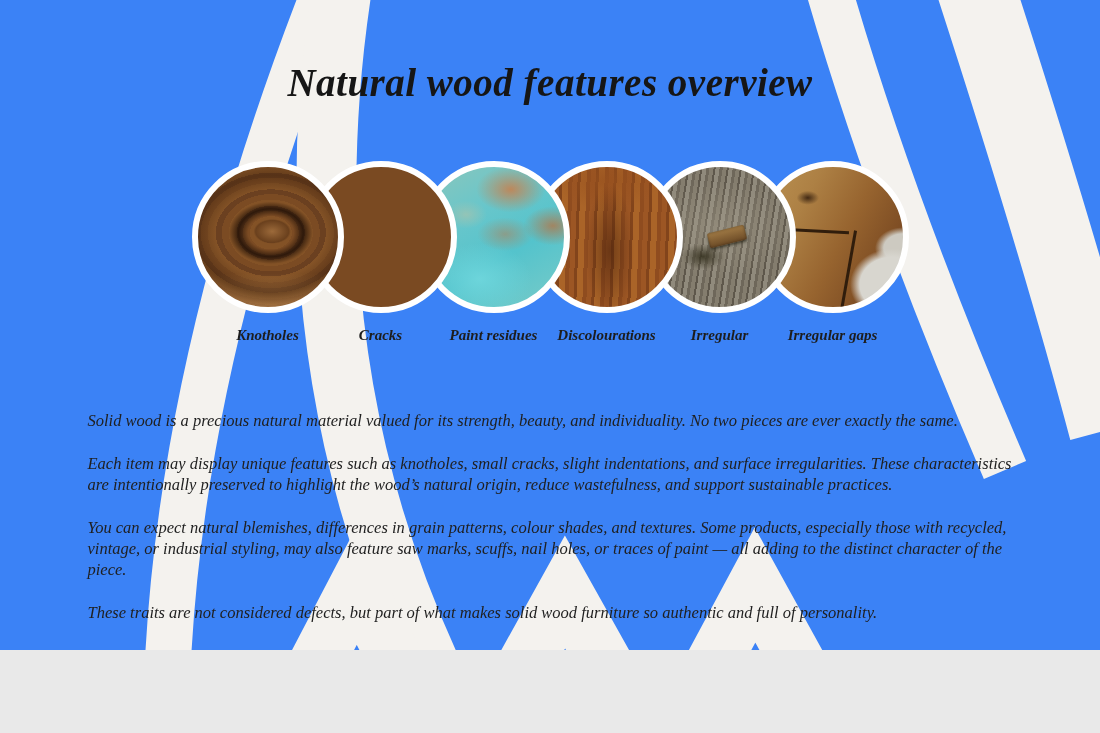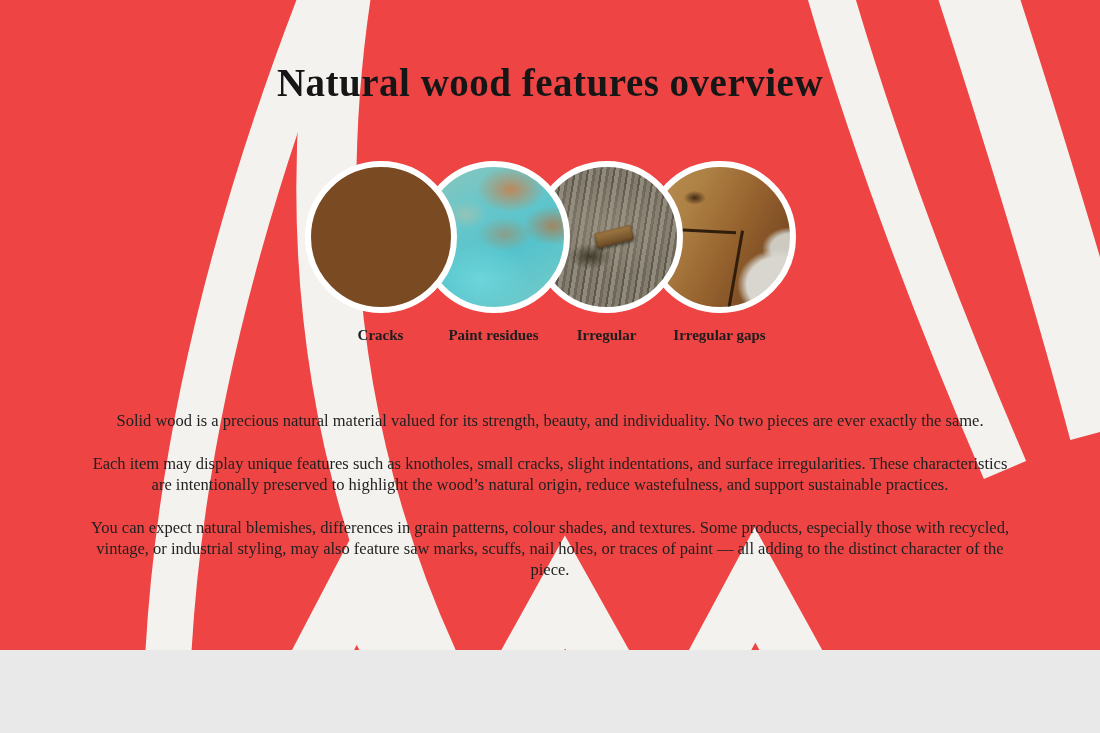--- a/index.html
+++ b/index.html
@@ -1,19 +1,19 @@
 <!DOCTYPE html>
 <html><head>
 <meta charset="utf-8">
 <style>
   html,body{margin:0;padding:0;}
   body{background:#e9e9e9;font-family:"Liberation Serif", serif;}
   .canvas{
     position:relative;width:1100px;height:650px;margin:0 auto;
-    background:#ef4444;overflow:hidden;
+    background:#3b82f6;overflow:hidden;font-style:italic;
   }
   
   .watermark{position:absolute;inset:0;z-index:0;pointer-events:none;}
   
   .page-title{
     position:relative;z-index:2;margin:0;padding-top:60px;
     text-align:center;font-size:39px;font-weight:700;color:#161616;
     letter-spacing:.5px;font-family:"Liberation Serif", serif;
   }
   
@@ -90,21 +90,21 @@
       radial-gradient(ellipse 58px 50px at 92% 84%, #d8d6cf 0 55%, rgba(216,214,207,0) 72%),
       radial-gradient(ellipse 40px 30px at 100% 58%, #cdcac1 0 48%, rgba(0,0,0,0) 70%),
       radial-gradient(ellipse 16px 10px at 32% 22%, rgba(40,20,8,.8), rgba(40,20,8,0) 70%),
       linear-gradient(118deg, #bb9252 0%, #ad8044 28%, #97642f 55%, #7f4e24 78%, #6f4220 100%);
   }
   .gap-h{position:absolute;left:-4px;top:44%;width:64%;height:3px;background:#301d0c;transform:rotate(3deg);}
   .gap-v{position:absolute;left:60%;top:45%;width:3px;height:58%;background:#301d0c;transform:rotate(10deg);}
   
   .content{
     position:relative;z-index:2;max-width:925px;margin:66px auto 8px;
-    text-align:center;color:#1f1f1f;
+    color:#1f1f1f;
   }
   .content p{margin:0 0 22px;font-size:16.5px;line-height:21px;}
 </style>
 </head>
 <body>
 
 <div class="canvas">
 
   <svg class="watermark" width="1100" height="733" viewBox="0 0 1100 733" aria-hidden="true">
     <g fill="none" stroke="#f4f2ee" stroke-width="46">
@@ -115,31 +115,39 @@
       <path d="M 645 790 L 755 585 L 868 790" stroke-width="55"></path>
       <path d="M 815 -60 Q 880 180 1005 470"></path>
       <path d="M 960 -60 Q 1055 230 1108 430" stroke-width="78"></path>
     </g>
   </svg>
 
   <h1 class="page-title">Natural wood features overview</h1>
 
   <div class="features-row">
 
+    <div class="feature f1">
+      <div class="photo tex-knotholes"></div>
+      <div class="feature-label">Knotholes</div>
+    </div>
 
     <div class="feature f2">
       <div class="photo tex-notches"></div>
       <div class="feature-label">Cracks</div>
     </div>
 
     <div class="feature f3">
       <div class="photo tex-paint"></div>
       <div class="feature-label">Paint residues</div>
     </div>
 
+    <div class="feature f4">
+      <div class="photo tex-discolourations"></div>
+      <div class="feature-label">Discolourations</div>
+    </div>
 
     <div class="feature f5">
       <div class="photo tex-insertions">
         <div class="peg"></div>
       </div>
       <div class="feature-label">Irregular</div>
     </div>
 
 
     <div class="feature f7">
@@ -149,15 +157,16 @@
       </div>
       <div class="feature-label">Irregular gaps</div>
     </div>
 
   </div>
 
   <div class="content">
     <p>Solid wood is a precious natural material valued for its strength, beauty, and individuality. No two pieces are ever exactly the same.</p>
     <p>Each item may display unique features such as knotholes, small cracks, slight indentations, and surface irregularities. These characteristics are intentionally preserved to highlight the wood’s natural origin, reduce wastefulness, and support sustainable practices.</p>
     <p>You can expect natural blemishes, differences in grain patterns, colour shades, and textures. Some products, especially those with recycled, vintage, or industrial styling, may also feature saw marks, scuffs, nail holes, or traces of paint — all adding to the distinct character of the piece.</p>
+    <p>These traits are not considered defects, but part of what makes solid wood furniture so authentic and full of personality.</p>
   </div>
 
 </div>
 
 </body></html>

